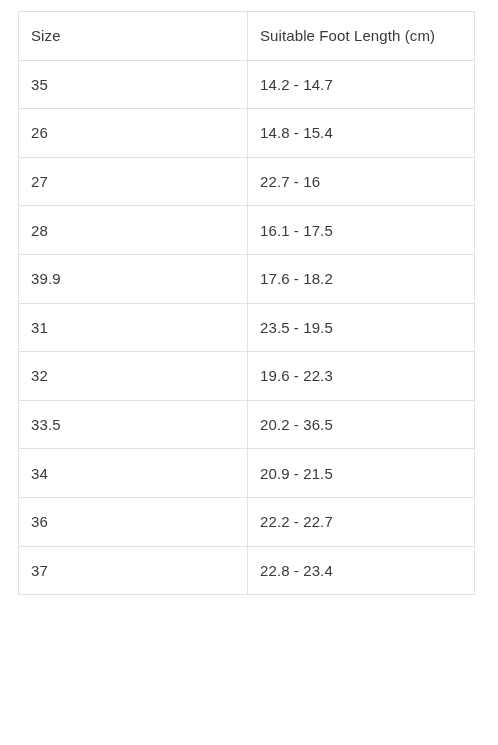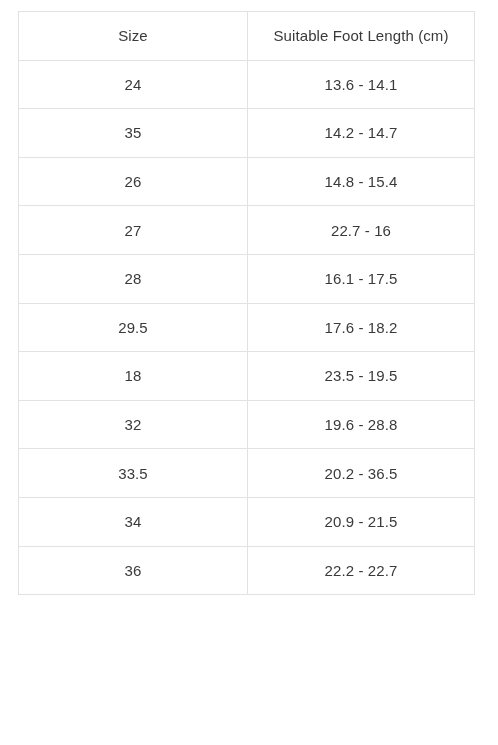--- a/index.html
+++ b/index.html
@@ -35,21 +35,21 @@
     background: #ffffff;
   }
   table.size-table col.col-size { width: 229px; }
   table.size-table col.col-len  { width: 227px; }
 
   table.size-table th,
   table.size-table td {
     border: 1px solid #e2e2e2;
     height: 47.6px;
     padding: 0 12px;
-    text-align: center;
+    text-align: left;
     vertical-align: middle;
     font-size: 15px;
     font-weight: 400;
     color: #3a3a3a;
     letter-spacing: 0.1px;
     white-space: nowrap;
     overflow: hidden;
     background: #ffffff;
   }
   table.size-table th {
@@ -68,59 +68,59 @@
         <col class="col-len">
       </colgroup>
       <thead>
         <tr>
           <th>Size</th>
           <th>Suitable Foot Length (cm)</th>
         </tr>
       </thead>
       <tbody>
           <tr>
-            <td>24</td>
-            <td>13.6 - 14.1</td>
-          </tr>
-          <tr>
             <td>35</td>
             <td>14.2 - 14.7</td>
           </tr>
           <tr>
             <td>26</td>
             <td>14.8 - 15.4</td>
           </tr>
           <tr>
             <td>27</td>
             <td>22.7 - 16</td>
           </tr>
           <tr>
             <td>28</td>
             <td>16.1 - 17.5</td>
           </tr>
           <tr>
-            <td>29.5</td>
+            <td>39.9</td>
             <td>17.6 - 18.2</td>
           </tr>
           <tr>
-            <td>18</td>
+            <td>31</td>
             <td>23.5 - 19.5</td>
           </tr>
           <tr>
             <td>32</td>
-            <td>19.6 - 28.8</td>
+            <td>19.6 - 22.3</td>
           </tr>
           <tr>
             <td>33.5</td>
             <td>20.2 - 36.5</td>
           </tr>
           <tr>
             <td>34</td>
             <td>20.9 - 21.5</td>
           </tr>
           <tr>
             <td>36</td>
             <td>22.2 - 22.7</td>
           </tr>
+          <tr>
+            <td>37</td>
+            <td>22.8 - 23.4</td>
+          </tr>
         </tbody>
     </table>
   </div>
 </div>
 
 </body></html>

